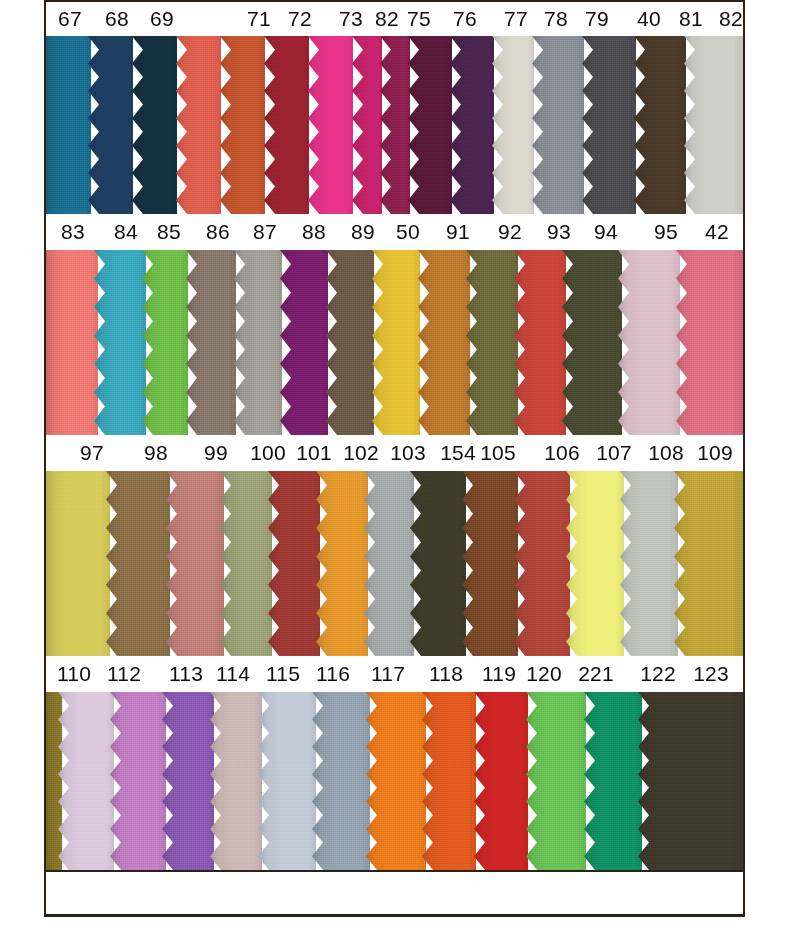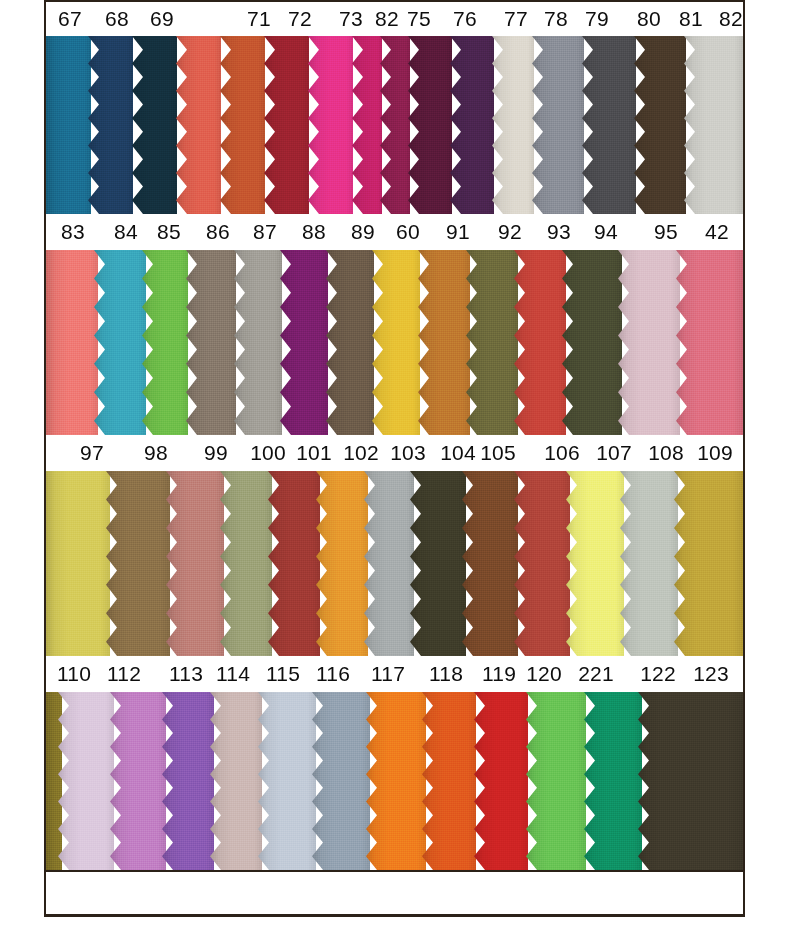--- a/index.html
+++ b/index.html
@@ -100,21 +100,21 @@
       <div class="label" style="left: 161px; margin-top: 24px;">70</div>
       <div class="label" style="left: 213px;">71</div>
       <div class="label" style="left: 254px;">72</div>
       <div class="label" style="left: 305px;">73</div>
       <div class="label" style="left: 341px;">82</div>
       <div class="label" style="left: 373px;">75</div>
       <div class="label" style="left: 419px;">76</div>
       <div class="label" style="left: 470px;">77</div>
       <div class="label" style="left: 510px;">78</div>
       <div class="label" style="left: 551px;">79</div>
-      <div class="label" style="left: 603px;">80</div>
+      <div class="label" style="left: 603px;">40</div>
       <div class="label" style="left: 645px;">81</div>
       <div class="label" style="left: 685px;">82</div>
     </div>
     <div class="fabric-band" style="height: 178px;">
       <div class="swatch" style="left: 0px; width: 45px; z-index: 1;">
         <div class="body" style="background: rgb(27, 111, 147);">
           <div class="texture"></div>
           <div class="shade"></div>
         </div>
       </div>
@@ -210,21 +210,21 @@
       </div>
     </div>
     <div class="label-band">
       <div class="label" style="left: 27px;">83</div>
       <div class="label" style="left: 80px;">84</div>
       <div class="label" style="left: 123px;">85</div>
       <div class="label" style="left: 172px;">86</div>
       <div class="label" style="left: 219px;">87</div>
       <div class="label" style="left: 268px;">88</div>
       <div class="label" style="left: 317px;">89</div>
-      <div class="label" style="left: 362px;">60</div>
+      <div class="label" style="left: 362px;">50</div>
       <div class="label" style="left: 412px;">91</div>
       <div class="label" style="left: 464px;">92</div>
       <div class="label" style="left: 513px;">93</div>
       <div class="label" style="left: 560px;">94</div>
       <div class="label" style="left: 620px;">95</div>
       <div class="label" style="left: 671px;">42</div>
     </div>
     <div class="fabric-band" style="height: 185px;">
       <div class="swatch" style="left: 0px; width: 52px; z-index: 1;">
         <div class="body" style="background: rgb(240, 122, 117);">
@@ -312,21 +312,21 @@
       </div>
     </div>
     <div class="label-band">
       <div class="label" style="left: 46px;">97</div>
       <div class="label" style="left: 110px;">98</div>
       <div class="label" style="left: 170px;">99</div>
       <div class="label" style="left: 222px;">100</div>
       <div class="label" style="left: 268px;">101</div>
       <div class="label" style="left: 315px;">102</div>
       <div class="label" style="left: 362px; text-align: center;">103</div>
-      <div class="label" style="left: 412px;">104</div>
+      <div class="label" style="left: 412px;">154</div>
       <div class="label" style="left: 452px;">105</div>
       <div class="label" style="left: 516px;">106</div>
       <div class="label" style="left: 568px;">107</div>
       <div class="label" style="left: 620px;">108</div>
       <div class="label" style="left: 669px;">109</div>
     </div>
     <div class="fabric-band" style="height: 185px;">
       <div class="swatch" style="left: 0px; width: 64px; z-index: 1;">
         <div class="body" style="background: rgb(214, 204, 90);">
           <div class="texture"></div>

